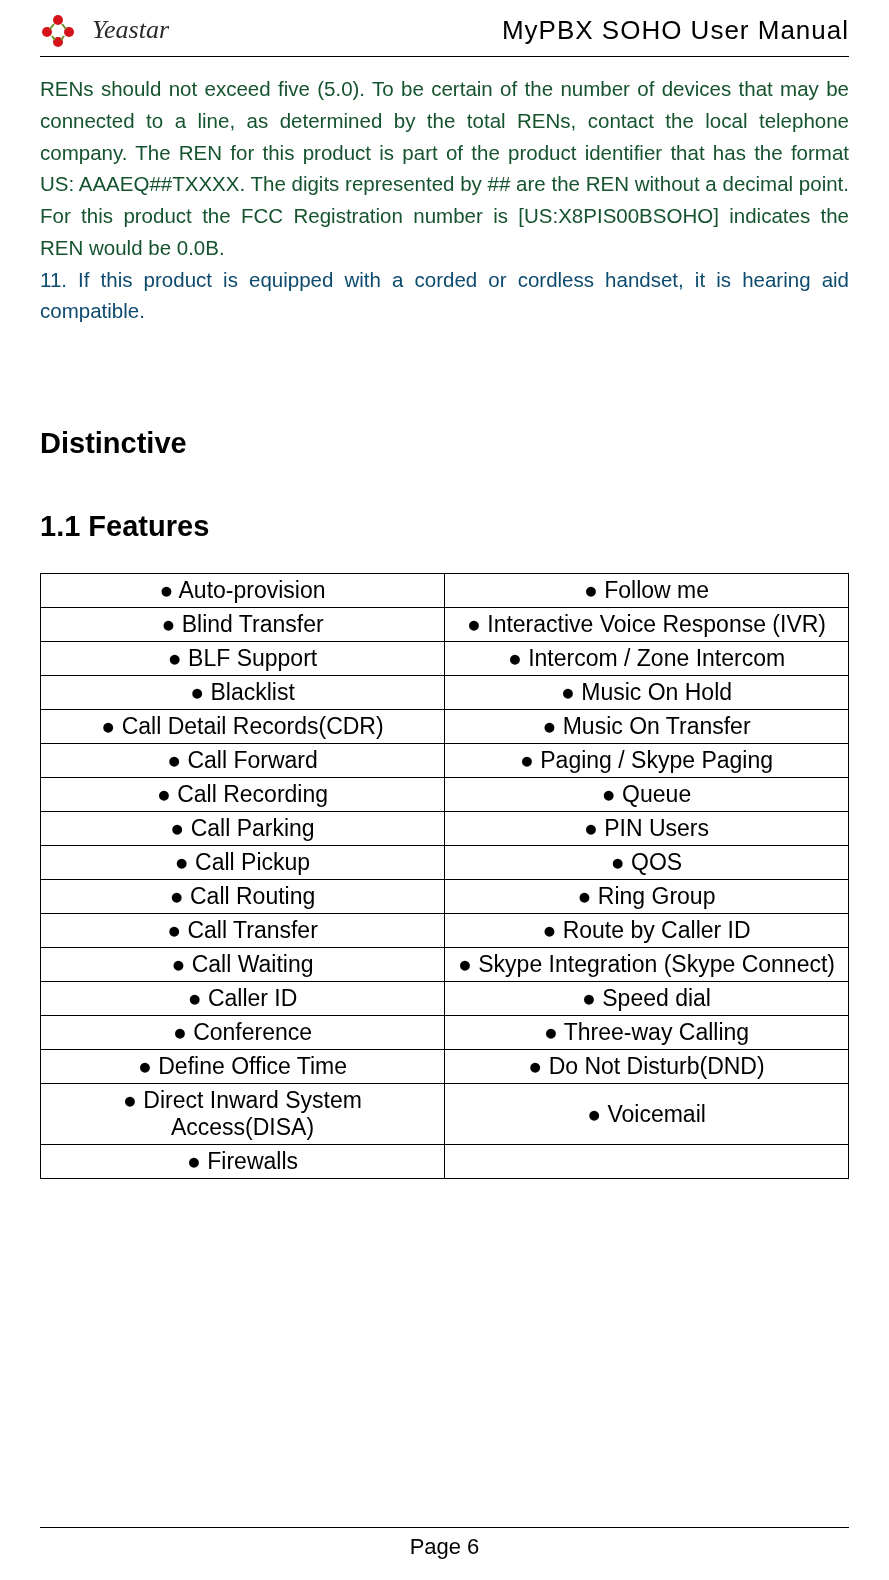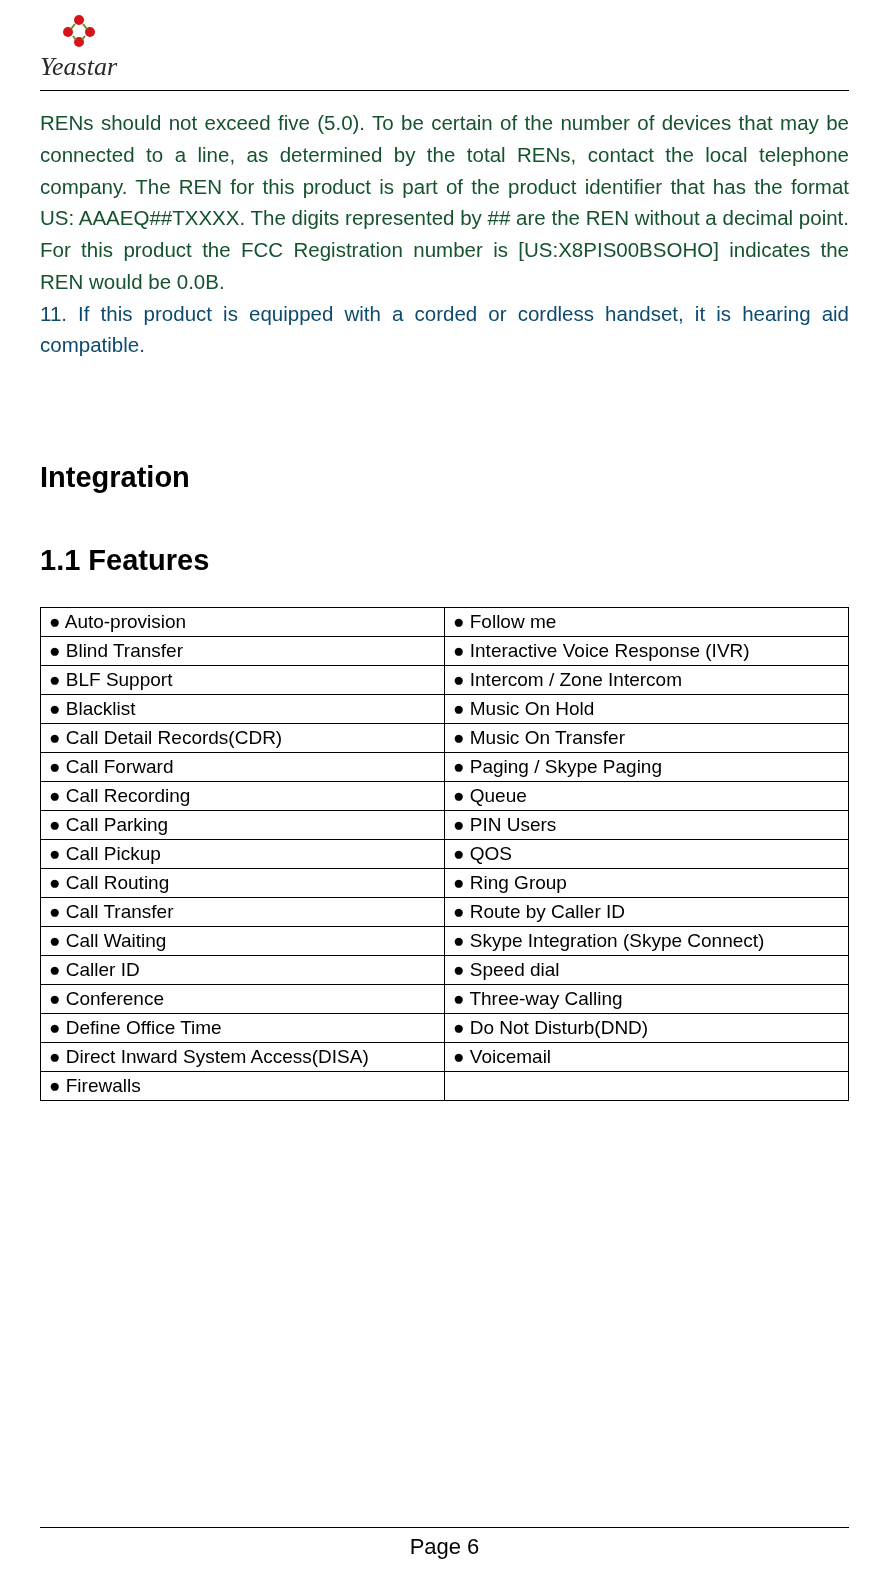--- a/index.html
+++ b/index.html
@@ -19,22 +19,21 @@
       display: flex;
       justify-content: space-between;
       align-items: center;
       padding-top: 12px;
       padding-bottom: 8px;
       border-bottom: 1.5px solid #000;
     }
     .logo {
       display: flex;
       align-items: center;
-      gap: 4px;
-      flex-direction: column;
+      gap: 16px;
     }
     .logo-icon {
       width: 36px;
       height: 36px;
       position: relative;
     }
     .logo-text {
       font-family: Georgia, serif;
       font-size: 26px;
       color: #2a2a2a;
@@ -72,23 +71,24 @@
       color: #000;
     }
     .features-table {
       width: 100%;
       border-collapse: collapse;
       margin-top: 10px;
     }
     .features-table td {
       border: 1.5px solid #000;
       padding: 3px 8px;
-      font-size: 19px;
+      font-size: 23px;
       width: 50%;
       vertical-align: middle;
+      text-align: center;
     }
     .footer {
       position: absolute;
       bottom: 20px;
       left: 40px;
       right: 40px;
     }
     .footer-line {
       border-top: 1.5px solid #000;
       margin-bottom: 6px;
@@ -108,26 +108,27 @@
       <svg width="36" height="36" viewBox="0 0 36 36">
         <circle cx="18" cy="8" r="5" fill="#d4141a"></circle>
         <circle cx="7" cy="20" r="5" fill="#d4141a"></circle>
         <circle cx="29" cy="20" r="5" fill="#d4141a"></circle>
         <circle cx="18" cy="30" r="5" fill="#d4141a"></circle>
         <path d="M14 12 L10 17 M22 12 L26 17 M12 24 L15 28 M24 24 L21 28" stroke="#6b8e23" stroke-width="2" fill="none"></path>
       </svg>
     </div>
     <span class="logo-text">Yeastar</span>
   </div>
+  <div class="header-title">MyPBX SOHO User Manual</div>
 </div>
 
 <p class="body-text">RENs should not exceed five (5.0). To be certain of the number of devices that may be connected to a line, as determined by the total RENs, contact the local telephone company. The REN for this product is part of the product identifier that has the format US: AAAEQ##TXXXX. The digits represented by ## are the REN without a decimal point. For this product the FCC Registration number is [US:X8PIS00BSOHO] indicates the REN would be 0.0B.</p>
 <p class="body-text2">11. If this product is equipped with a corded or cordless handset, it is hearing aid compatible.</p>
 
-<h1 class="heading1">Integration</h1>
+<h1 class="heading1">Distinctive</h1>
 <h2 class="heading2">1.1 Features</h2>
 
 <table class="features-table">
   <tbody id="features-tbody">
       <tr>
         <td>● Auto-provision</td>
         <td>● Follow me</td>
       </tr>
       <tr>
         <td>● Blind Transfer</td>

